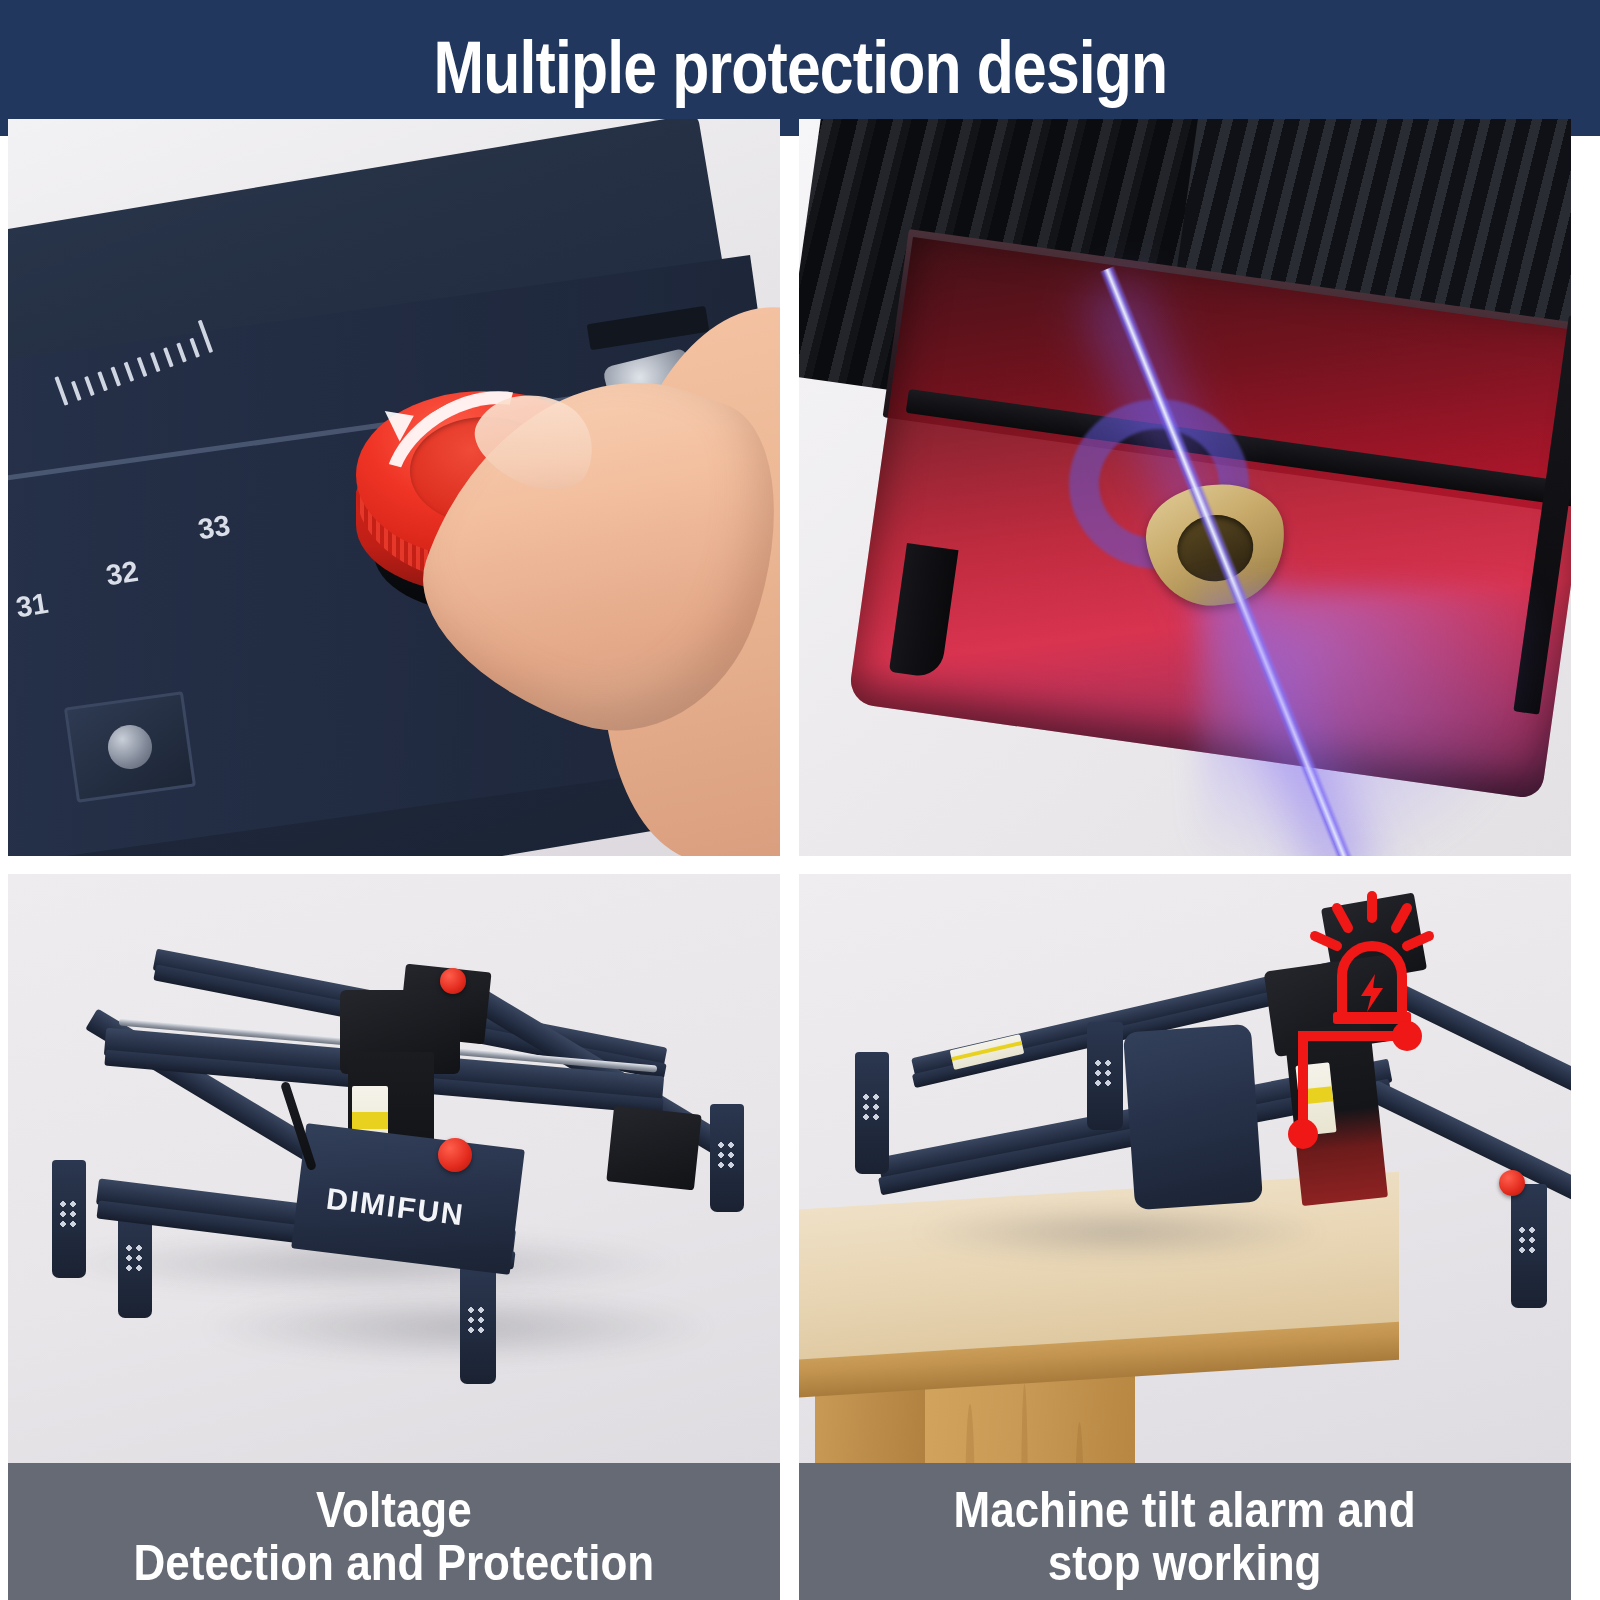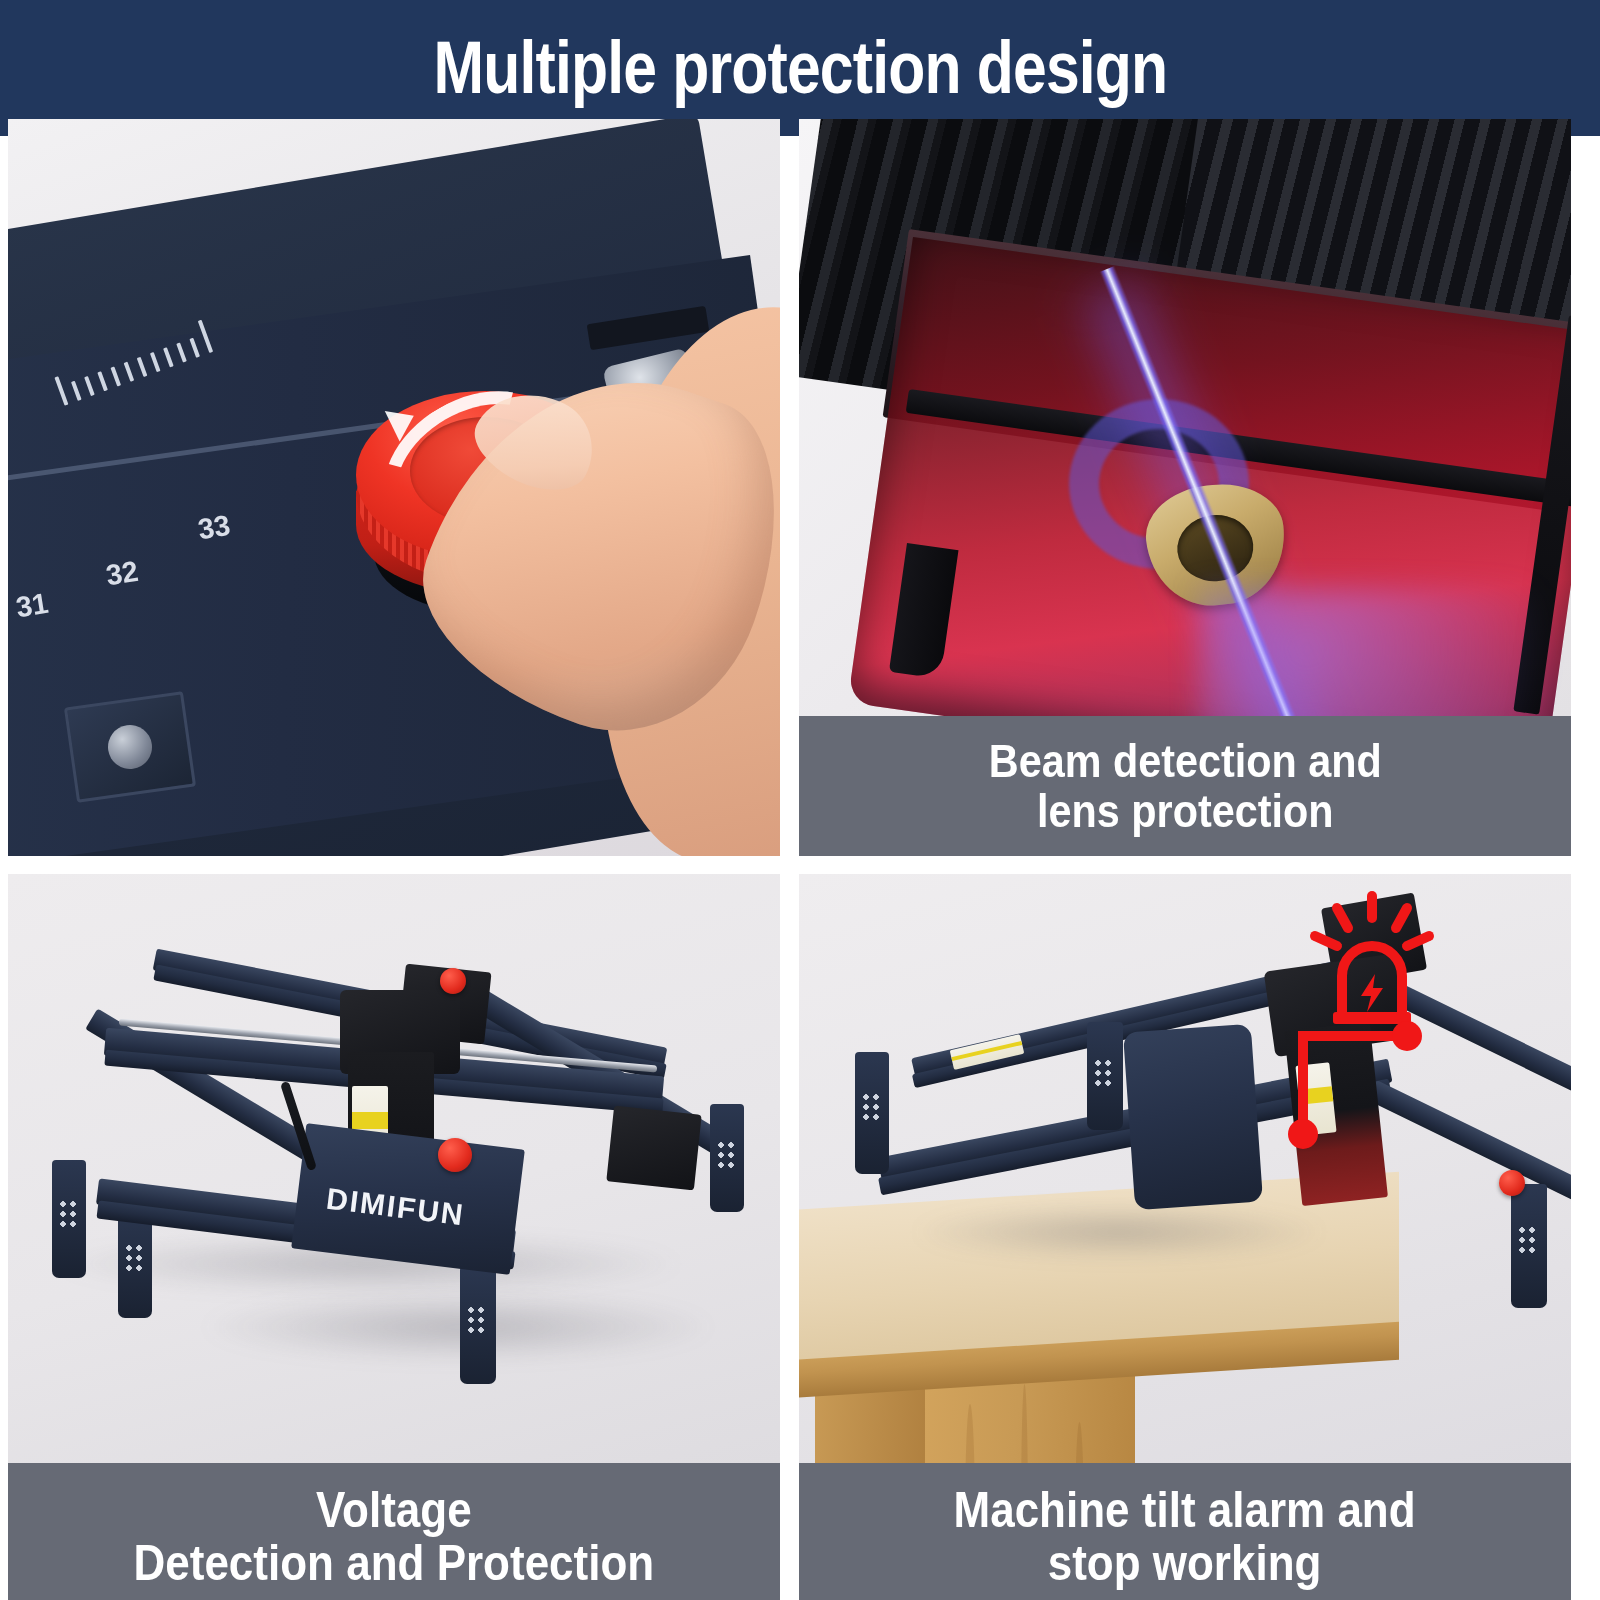--- a/index.html
+++ b/index.html
@@ -419,26 +419,20 @@
         <div class="shield-hook"></div>
         <div class="shield-edge-r"></div>
         <div class="lens-ring"></div>
         <div class="beam-glow"></div>
         <div class="nozzle">
           <div class="nozzle-hole"></div>
         </div>
         <div class="beam"></div>
         <div class="beam-flare"></div>
       </div>
-      <div class="caption cap-2">
-        <div>
-          <span>Beam detection and</span>
-          <span>lens protection</span>
-        </div>
-      </div>
     </div>
 
     <div class="panel p3">
       <div class="photo">
         <div class="eg3">
 
           <div class="shadow3" style="left:40px;  top:360px; width:640px; height:60px;"></div>
           <div class="shadow3" style="left:190px; top:418px; width:520px; height:70px;"></div>
 
           <div class="rail rail-lite" style="left:142px; top:124px; width:520px; height:22px; transform:rotate(11deg);"></div>

